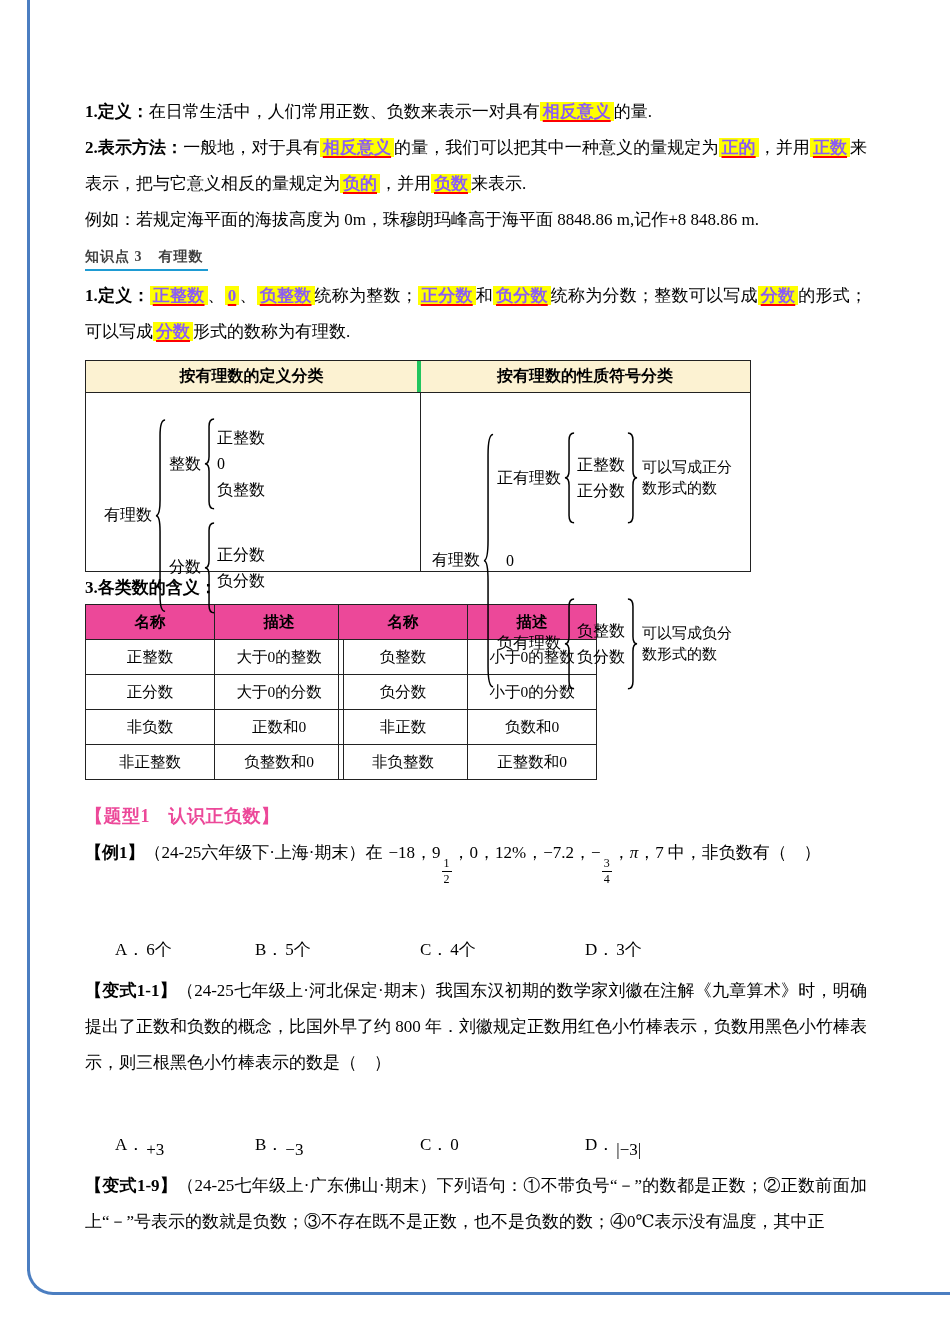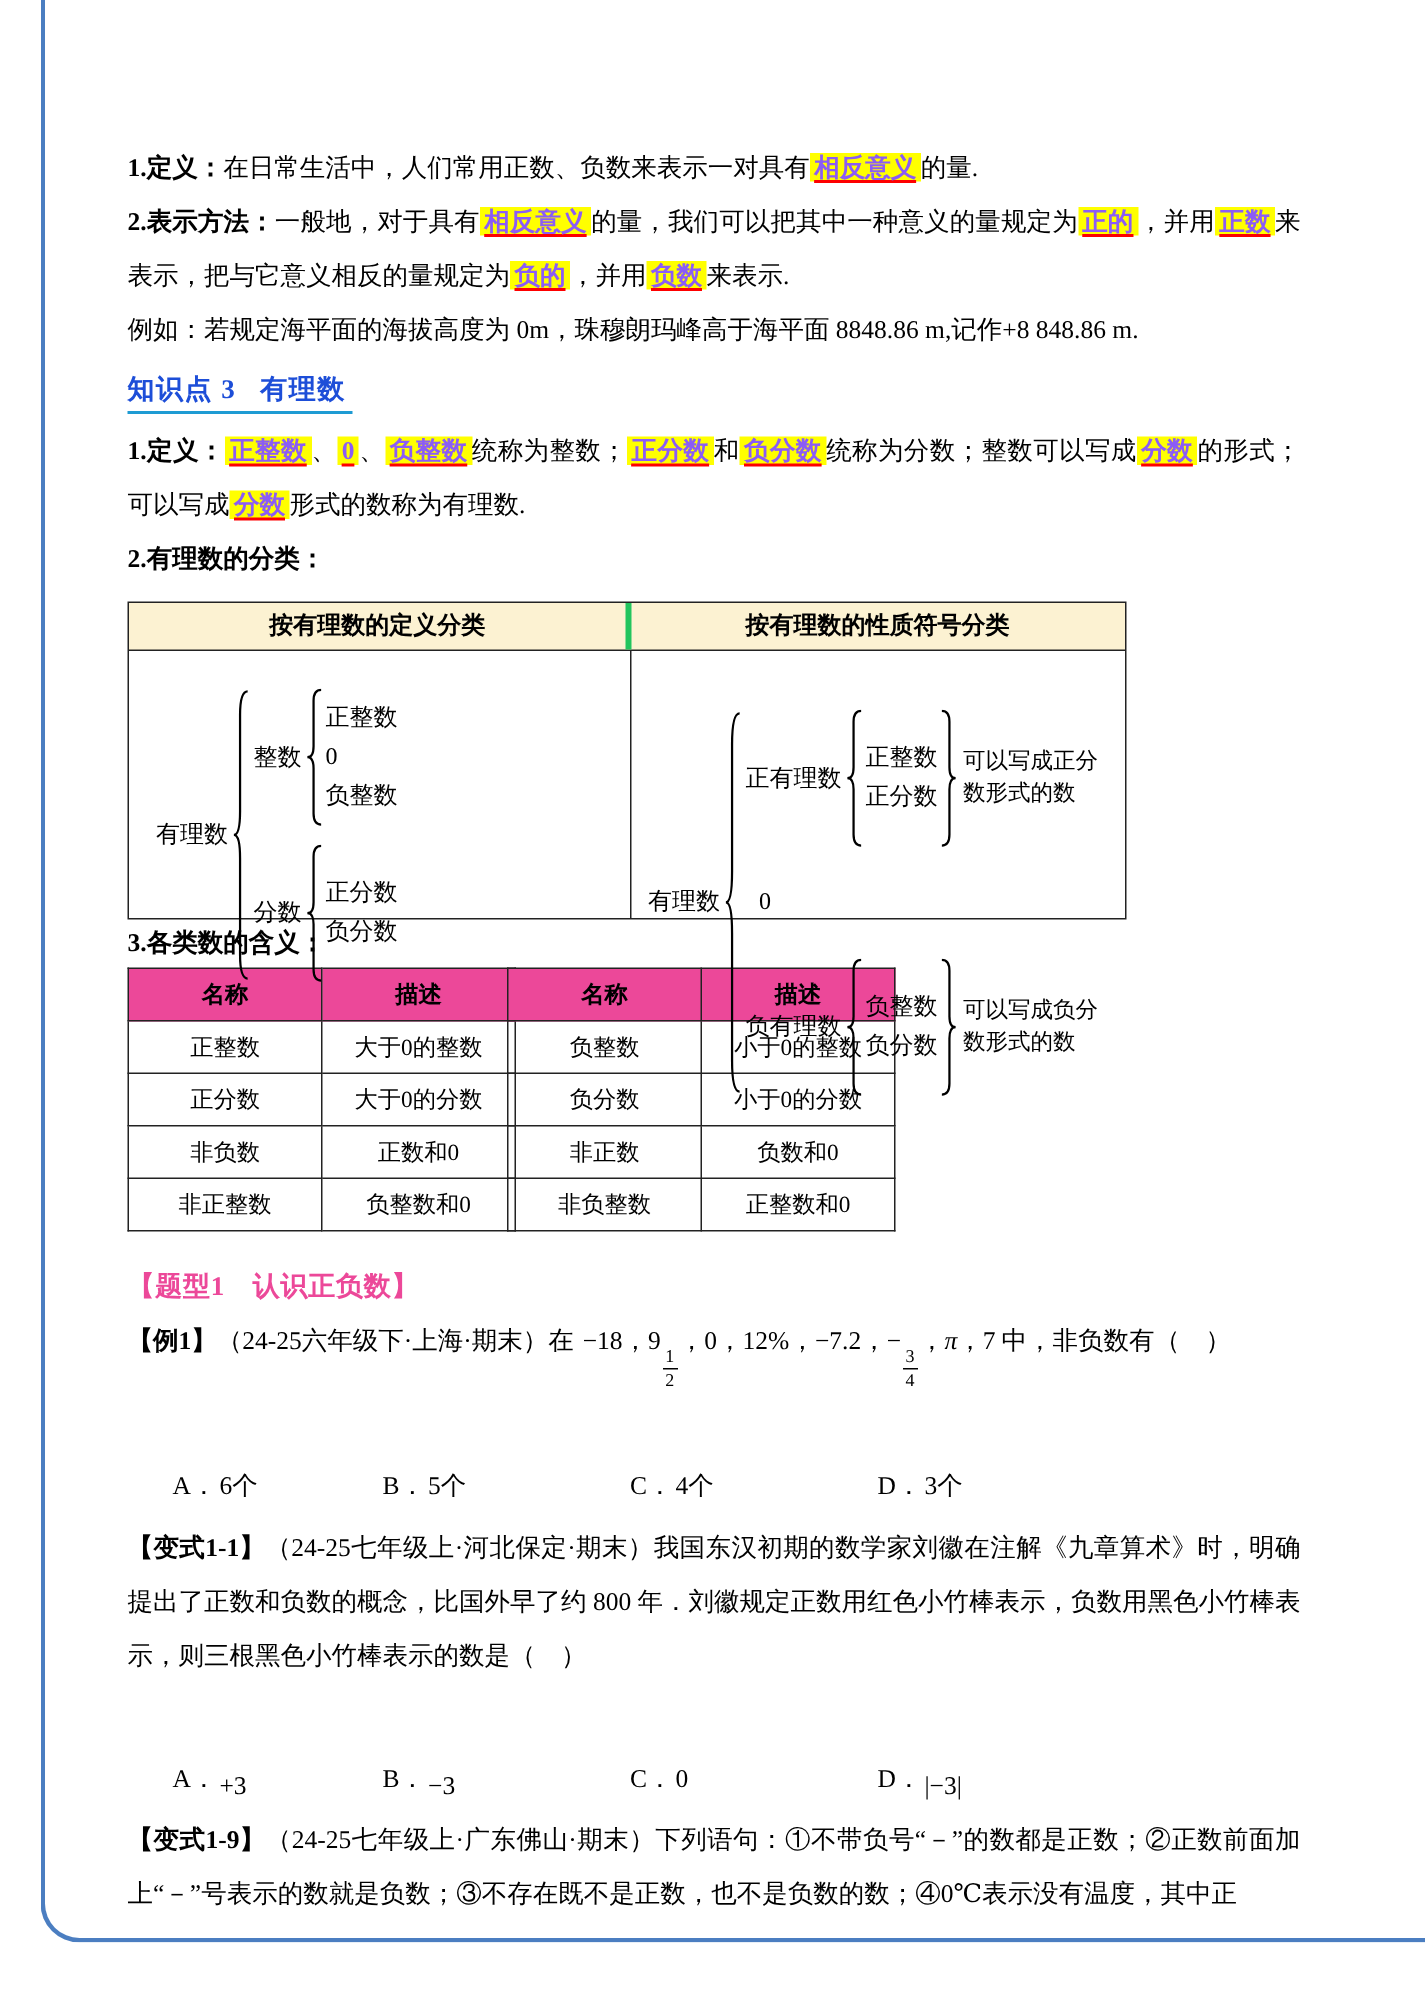--- a/index.html
+++ b/index.html
@@ -17,21 +17,21 @@
   .para { font-size:17px; line-height:2.12; margin:0; text-align:justify; }
   b { font-weight:700; }
   .hl {
     background:#ffff00; color:#8b5cf6; font-weight:700;
     text-decoration:underline; text-decoration-color:#fe0000;
     text-decoration-thickness:1.5px; text-underline-offset:3px;
     padding:0 3px;
   }
   .kp-head { margin:9px 0 7px; }
   .kp-inner { display:inline-block; border-bottom:2.5px solid #1e9bd3; padding:0 4px 3px 0; }
-  .kp-label,.kp-title { font-size:18px; font-weight:700; color:#1d4ed8; letter-spacing:1px; }
+  .kp-label,.kp-title { font-size:14px; font-weight:700; color:#404040; letter-spacing:1px; }
   .kp-title { margin-left:16px; }
 
   .cls-region { position:relative; height:434px; margin-top:8px; }
   .cls-table { position:absolute; left:0; top:2px; width:666px; border:1.5px solid #222; box-sizing:border-box; }
   .cls-thead { display:flex; border-bottom:1px solid #222; background:#fcf2d2; }
   .cls-th { width:335px; box-sizing:border-box; text-align:center; font-weight:700; font-size:16px; padding:5px 0; border-right:4px solid #22c55e; }
   .cls-th.last { border-right:none; width:328px; }
   .cls-body { position:relative; height:178px; }
   .cls-vdiv { position:absolute; left:334px; top:0; bottom:0; width:1px; background:#222; }
 
@@ -99,23 +99,20 @@
   <p class="para">例如：若规定海平面的海拔高度为 0m，珠穆朗玛峰高于海平面 8848.86 m,记作+8 848.86 m.</p>
 
   <div class="kp-head">
     <span class="kp-inner"><span class="kp-label">知识点 3</span><span class="kp-title">有理数</span></span>
   </div>
 
   <p class="para">
     <b>1.定义：</b><mark class="hl">正整数</mark><span>、</span><mark class="hl">0</mark><span>、</span><mark class="hl">负整数</mark><span>统称为整数；</span><mark class="hl">正分数</mark><span>和</span><mark class="hl">负分数</mark><span>统称为分数；整数可以写成</span><mark class="hl">分数</mark><span>的形式；可以写成</span><mark class="hl">分数</mark><span>形式的数称为有理数.</span>
   </p>
 
-  <p class="para">
-    <b>2.有理数的分类：</b>
-  </p>
 
   <div class="cls-region">
 
     <div class="cls-table">
       <div class="cls-thead">
         <div class="cls-th">按有理数的定义分类</div>
         <div class="cls-th last">按有理数的性质符号分类</div>
       </div>
       <div class="cls-body">
         <div class="cls-vdiv"></div>

